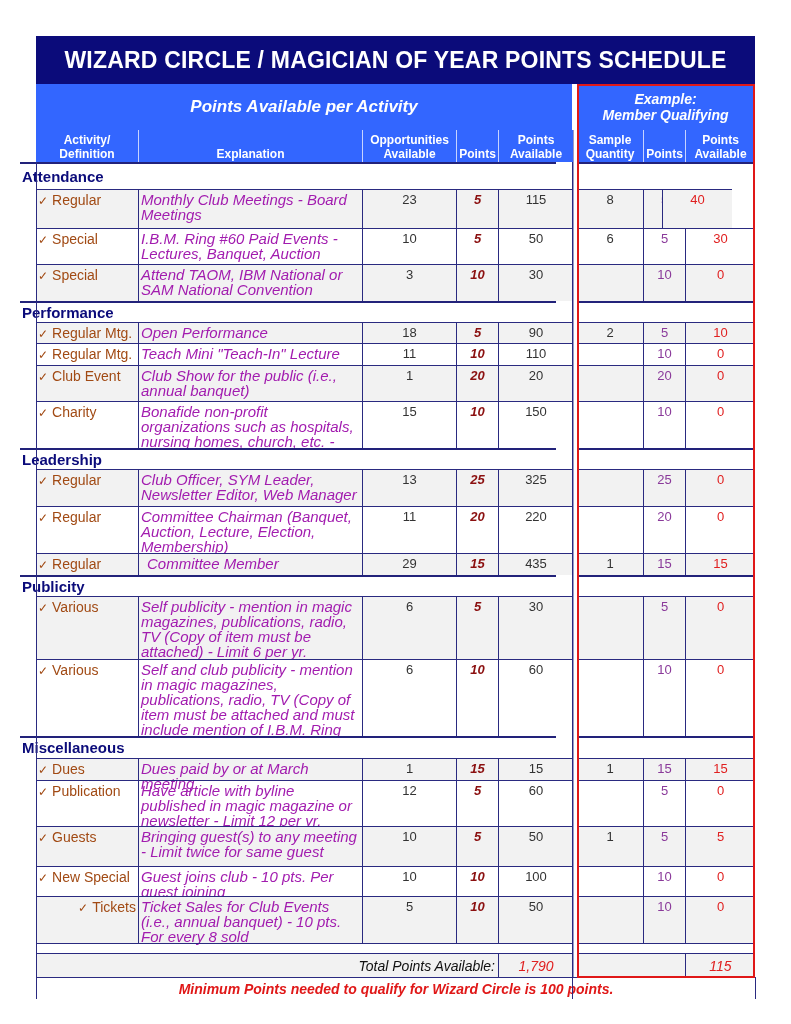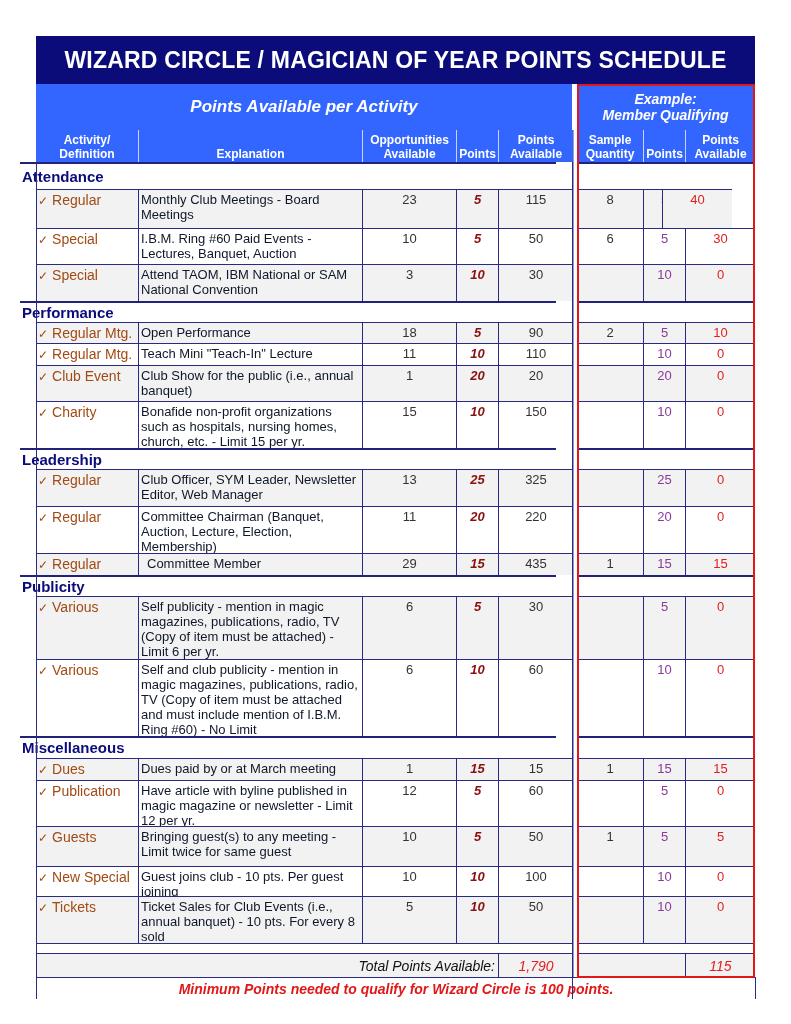--- a/index.html
+++ b/index.html
@@ -8,21 +8,21 @@
   #title { left:36px; top:36px; width:719px; height:48px; background:#0b0b7a; color:#fff; font-weight:bold; font-size:23px; text-align:center; line-height:48px; letter-spacing:0.2px; }
   #sub-left { left:36px; top:84px; width:536px; height:46px; background:#3366ff; color:#fff; font-style:italic; font-weight:bold; font-size:17px; text-align:center; line-height:46px; }
   #sub-right { left:577px; top:84px; width:177px; height:46px; background:#3366ff; color:#fff; font-style:italic; font-weight:bold; font-size:14px; text-align:center; line-height:16px; padding-top:7px; }
   .hdr { top:130px; height:32px; background:#3366ff; color:#fff; font-weight:bold; font-size:12px; text-align:center; line-height:14px; border-left:1px solid #c7d3ff; display:flex; flex-direction:column; justify-content:flex-end; padding-bottom:1px; }
   .sec { height:21px; left:20px; width:536px; color:#0b0b7a; font-weight:bold; font-size:15px; line-height:21px; padding-left:2px; border-top:2px solid #22227a; background:#fff; }
   .sec-r { left:577px; width:177px; border-top:2px solid #22227a; background:#fff; }
   .row { left:0; width:791px; }
   .cell { position:absolute; top:0; box-sizing:border-box; height:100%; border-top:1px solid #2a2a80; border-left:1px solid #2a2a80; font-size:12.5px; padding:2px 2px; }
   .act { color:#a14a14; font-size:14px; padding-top:2px; white-space:nowrap; }
   .act .chk { color:#a14a14; font-size:12px; margin-right:4px; }
-  .expl { color:#0f172a; line-height:15px; font-size:13px; }
+  .expl { font-style:italic; color:#a21caf; line-height:15px; font-size:15px; }
   .num { text-align:center; color:#333; font-size:13px; }
   .pts { text-align:center; color:#8b1010; font-weight:bold; font-style:italic; font-size:13px; }
   .spts { text-align:center; color:#8a3a9a; font-size:13px; }
   .savail { text-align:center; color:#e02020; font-size:13px; }
   .shade { background:#f2f2f2; }
   #outer-left { left:36px; top:162px; width:537px; height:837px; border-left:1px solid #2a2a80; border-right:1px solid #2a2a80; pointer-events:none; }
   #redbox { left:577px; top:84px; width:178px; height:894px; border:2px solid #e01818; pointer-events:none; }
   #total-label { left:36px; top:953px; width:462px; height:24px; text-align:right; font-style:italic; font-size:14px; line-height:24px; padding-right:3px; color:#111; border-top:1px solid #2a2a80; background:#f2f2f2; }
   #total-val { left:498px; top:953px; width:75px; height:24px; text-align:center; font-style:italic; font-size:14px; line-height:24px; color:#e02020; border-top:1px solid #2a2a80; border-left:1px solid #2a2a80; background:#f2f2f2; }
   #ex-total-blank { left:577px; top:953px; width:108px; height:24px; border-top:1px solid #2a2a80; background:#f2f2f2; }
@@ -240,21 +240,21 @@
       <div class="cell act" style="left: 36px; width: 102px; border-left: none;"><span class="chk">✓</span><span>New Special</span></div>
       <div class="cell expl" style="left: 138px; width: 224px;">Guest joins club - 10 pts. Per guest joining</div>
       <div class="cell num" style="left: 362px; width: 94px;">10</div>
       <div class="cell pts" style="left: 456px; width: 42px;">10</div>
       <div class="cell num" style="left: 498px; width: 75px;">100</div>
       <div class="cell num" style="left: 577px; width: 66px; border-left: none;"></div>
       <div class="cell spts" style="left: 643px; width: 42px;">10</div>
       <div class="cell savail" style="left: 685px; width: 70px;">0</div>
     </div>
     <div class="abs row" style="top: 896px; height: 47px;">
-      <div class="cell act shade" style="left: 36px; width: 102px; border-left: none;"><span class="chk">✓</span><span>Tickets</span></div>
+      <div class="cell act shade" style="left: 36px; width: 102px; border-left: none; text-align: right;"><span class="chk">✓</span><span>Tickets</span></div>
       <div class="cell expl shade" style="left: 138px; width: 224px;">Ticket Sales for Club Events (i.e., annual banquet) - 10 pts. For every 8 sold</div>
       <div class="cell num shade" style="left: 362px; width: 94px;">5</div>
       <div class="cell pts shade" style="left: 456px; width: 42px;">10</div>
       <div class="cell num shade" style="left: 498px; width: 75px;">50</div>
       <div class="cell num shade" style="left: 577px; width: 66px; border-left: none;"></div>
       <div class="cell spts shade" style="left: 643px; width: 42px;">10</div>
       <div class="cell savail shade" style="left: 685px; width: 70px;">0</div>
     </div>
   </div>
 

